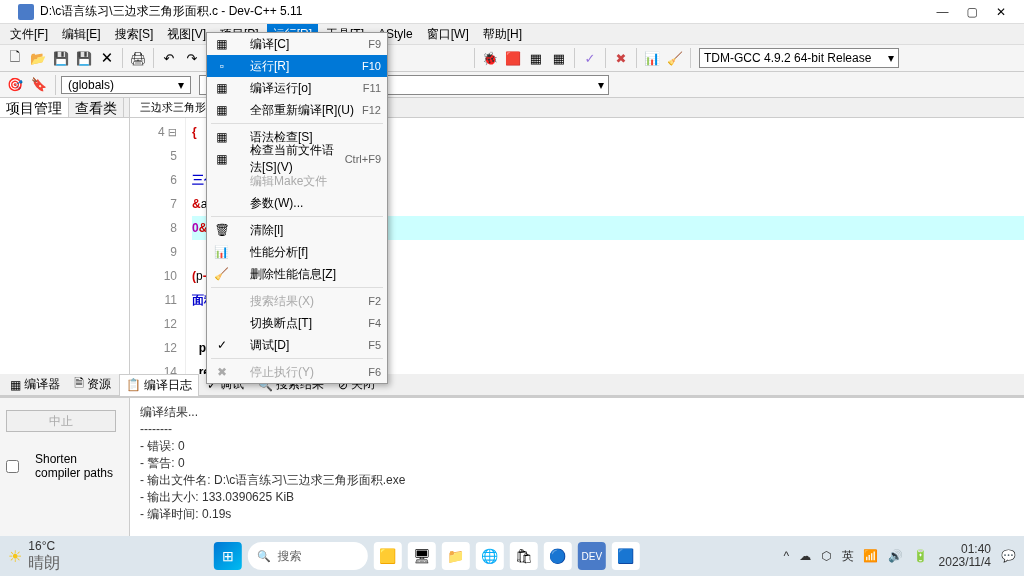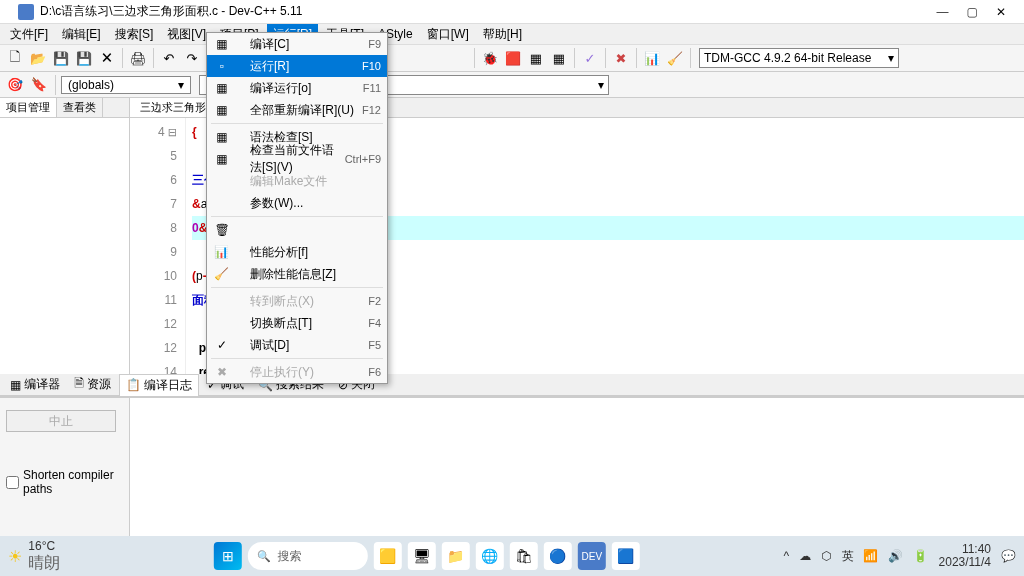--- a/index.html
+++ b/index.html
@@ -17,21 +17,21 @@
 .tbtn{width:22px;height:22px;border:1px solid transparent;display:flex;align-items:center;justify-content:center;cursor:pointer;font-size:13px}
 .sep{width:1px;height:20px;background:#ccc;margin:0 3px}
 .combo{height:20px;border:1px solid #888;background:#fff;font-family:monospace;font-size:11px;padding:0 4px;display:flex;align-items:center}
 .combo.small{width:200px;margin-left:4px}
 .toolbar2{height:26px;background:#f5f5f5;border-bottom:1px solid #ccc;display:flex;align-items:center;padding:0 4px;gap:2px}
 .globals{border:1px solid #888;background:#fff;padding:1px 6px;font-size:11px;width:130px;display:flex;justify-content:space-between}
 .bigcombo{border:1px solid #888;background:#fff;height:20px;width:410px;margin-left:6px}
 .main{display:flex;height:276px}
 .leftpanel{width:130px;background:#fff;border-right:1px solid #ccc}
 .lefttabs{display:flex;background:#f0f0f0;height:20px;border-bottom:1px solid #ccc}
-.lefttabs .lt{padding:2px 6px;font-size:11px;border-right:1px solid #ccc;cursor:pointer}
+.lefttabs .lt{padding:2px 6px;font-size:14px;border-right:1px solid #ccc;cursor:pointer}
 .lefttabs .lt.active{background:#fff}
 .editor{flex:1;background:#fff;position:relative}
 .edtabs{height:20px;background:#f0f0f0;display:flex;border-bottom:1px solid #ccc}
 .edtabs .et{padding:2px 10px;background:#fff;border-right:1px solid #ccc;font-size:11px;cursor:pointer}
 .code{display:flex;height:256px;overflow:hidden}
 .gutter{width:56px;background:#fff;text-align:right;padding-right:8px;padding-top:2px;color:#888;font-family:Consolas,monospace;font-size:19px;line-height:24px;border-right:1px solid #eee}
 .gutter .ln{height:24px}
 .fold{color:#888;font-size:11px;margin-left:3px}
 .codearea{flex:1;font-family:Consolas,monospace;font-size:19px;line-height:24px;padding-top:2px;padding-left:6px;position:relative;white-space:pre}
 .codearea .line{height:24px}
@@ -50,21 +50,21 @@
 .dropdown .di.sel{background:#0078d7;color:#fff}
 .dropdown .di.sel .dkey{color:#fff}
 .dropdown .di.dis{color:#aaa}
 .dropdown .dsep{height:1px;background:#ddd;margin:2px 4px}
 .bottom{border-top:2px solid #ccc;height:150px;display:flex;background:#fff}
 .btabs{height:22px;background:#f0f0f0;display:flex;align-items:center;border-bottom:1px solid #ccc;padding:0 4px;gap:2px;width:100%}
 .btabs .bt{padding:2px 6px;font-size:11px;cursor:pointer;display:flex;align-items:center;gap:3px}
 .btabs .bt.active{background:#fff;border:1px solid #ccc;border-bottom:none}
 .bleft{width:130px;border-right:1px solid #ccc;padding:6px;background:#f5f5f5}
 .abortbtn{width:110px;height:22px;border:1px solid #bbb;background:#f0f0f0;color:#aaa;text-align:center;line-height:20px;margin:6px 0}
-.chk{font-size:11px;margin-top:36px;display:flex;gap:4px;align-items:center}
+.chk{font-size:11px;margin-top:20px;display:flex;gap:16px;align-items:center}
 .bright{flex:1;padding:6px 10px;font-family:Consolas,SimSun,monospace;font-size:12px;line-height:17px;color:#333;background:#fff}
 .statusbar{height:22px;background:#f0f0f0;border-top:1px solid #ccc;display:flex;align-items:center;font-size:11px}
 .statusbar .sc{padding:0 12px;border-right:1px solid #ccc;height:100%;display:flex;align-items:center}
 .taskbar{position:absolute;bottom:0;left:0;right:0;height:40px;background:#dde6ed;display:flex;align-items:center;padding:0 8px;gap:6px}
 .taskbar .weather{display:flex;align-items:center;gap:6px;font-size:11px;color:#333}
 .taskbar .centericons{position:absolute;left:50%;transform:translateX(-70%);display:flex;gap:6px;align-items:center}
 .taskbar .ticon{width:28px;height:28px;background:#fff;border-radius:4px;display:flex;align-items:center;justify-content:center;font-size:14px}
 .taskbar .search{width:120px;height:28px;background:#fff;border-radius:14px;display:flex;align-items:center;padding:0 10px;gap:6px;font-size:11px;color:#666}
 .taskbar .tray{margin-left:auto;display:flex;gap:10px;align-items:center;font-size:11px;color:#333}
 .taskbar .clock{text-align:right;line-height:13px}
@@ -198,20 +198,29 @@
     </div>
   </div>
 <div class="bottom">
   <div class="bleft">
     <div class="abortbtn">中止</div>
     <label class="chk">
         <input type="checkbox" style="">
         <span>Shorten compiler paths</span>
       </label>
   </div>
+  <div class="bright" id="compileout">
+      <div>编译结果...</div>
+      <div>--------</div>
+      <div>- 错误: 0</div>
+      <div>- 警告: 0</div>
+      <div>- 输出文件名: D:\c语言练习\三边求三角形面积.exe</div>
+      <div>- 输出大小: 133.0390625 KiB</div>
+      <div>- 编译时间: 0.19s</div>
+    </div>
 </div>
 
 <div class="statusbar">
   <div class="sc">行: 8</div>
   <div class="sc">列: 43</div>
   <div class="sc">已选择: 0</div>
   <div class="sc">总行数: 16</div>
   <div class="sc">长度: 302</div>
   <div class="sc">插入</div>
   <div class="sc">在 0 秒内完成解析</div>
@@ -239,21 +248,21 @@
   </div>
   <div class="tray">
     <span>^</span>
     <span>☁</span>
     <span>⬡</span>
     <span>英</span>
     <span>📶</span>
     <span>🔊</span>
     <span>🔋</span>
     <div class="clock">
-      <div>11:40</div>
+      <div>01:40</div>
         <div>2023/11/4</div>
     </div>
     <span>💬</span>
   </div>
 </div>
 
 <div class="dropdown" id="dropdown">
     <div class="di">
       <span class="dicon">▦</span>
       <span class="dlabel">编译[C]</span>
@@ -291,36 +300,37 @@
       <span class="dkey"></span>
     </div>
     <div class="di">
       <span class="dicon"></span>
       <span class="dlabel">参数(W)...</span>
       <span class="dkey"></span>
     </div>
     <div class="dsep"></div>
     <div class="di">
       <span class="dicon">🗑</span>
+      <span class="dlabel">清除[l]</span>
       <span class="dkey"></span>
     </div>
     <div class="di">
       <span class="dicon">📊</span>
       <span class="dlabel">性能分析[f]</span>
       <span class="dkey"></span>
     </div>
     <div class="di">
       <span class="dicon">🧹</span>
       <span class="dlabel">删除性能信息[Z]</span>
       <span class="dkey"></span>
     </div>
     <div class="dsep"></div>
     <div class="di dis">
       <span class="dicon"></span>
-      <span class="dlabel">转到断点(X)</span>
+      <span class="dlabel">搜索结果(X)</span>
       <span class="dkey">F2</span>
     </div>
     <div class="di">
       <span class="dicon"></span>
       <span class="dlabel">切换断点[T]</span>
       <span class="dkey">F4</span>
     </div>
     <div class="di">
       <span class="dicon">✓</span>
       <span class="dlabel">调试[D]</span>

